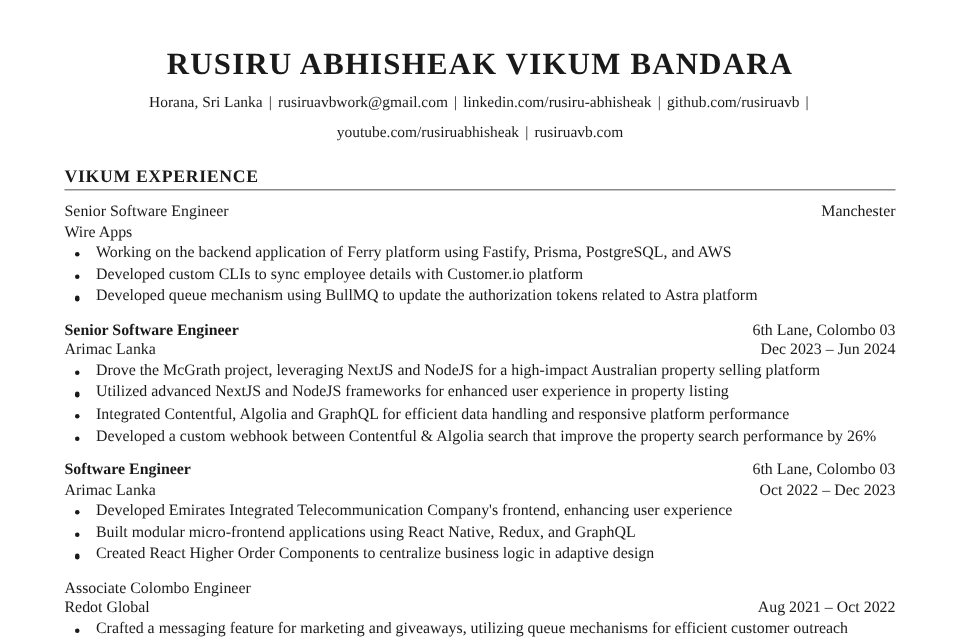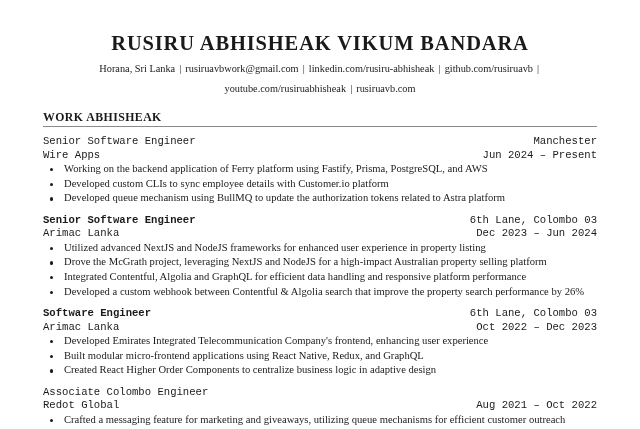--- a/index.html
+++ b/index.html
@@ -67,21 +67,20 @@
 
   
   .entry {
     margin-top: 8px;
   }
   .entry-row {
     display: flex;
     justify-content: space-between;
     align-items: flex-start;
     line-height: 1.27;
-    font-family: Liberation Mono, monospace;
   }
   .entry-left,
   .entry-right {
     font-size: 10.6px;
     white-space: nowrap;
   }
   .entry-right {
     text-align: right;
     padding-left: 12px;
   }
@@ -134,51 +133,50 @@
       <span class="sep">|</span>
     </div>
     <div class="contact-line">
       <span>youtube.com/rusiruabhisheak</span>
       <span class="sep">|</span>
       <span>rusiruavb.com</span>
     </div>
   </div>
 
   <div class="section">
-    <h2 class="section-title">WORK ABHISHEAK</h2>
+    <h2 class="section-title">VIKUM EXPERIENCE</h2>
     <hr class="section-rule">
 
     <div class="entry">
       <div class="entry-row">
         <span class="entry-left entry-title">Senior Software Engineer</span>
         <span class="entry-right">Manchester</span>
       </div>
       <div class="entry-row">
         <span class="entry-left">Wire Apps</span>
-        <span class="entry-right">Jun 2024 – Present</span>
       </div>
       <ul class="bullets">
         <li>Working on the backend application of Ferry platform using Fastify, Prisma, PostgreSQL, and AWS</li>
         <li>Developed custom CLIs to sync employee details with Customer.io platform</li>
         <li>Developed queue mechanism using BullMQ to update the authorization tokens related to Astra platform</li>
       </ul>
     </div>
 
     <div class="entry is-bold">
       <div class="entry-row">
         <span class="entry-left entry-title">Senior Software Engineer</span>
         <span class="entry-right">6th Lane, Colombo 03</span>
       </div>
       <div class="entry-row">
         <span class="entry-left">Arimac Lanka</span>
         <span class="entry-right">Dec 2023 – Jun 2024</span>
       </div>
       <ul class="bullets">
+        <li>Drove the McGrath project, leveraging NextJS and NodeJS for a high-impact Australian property selling platform</li>
         <li>Utilized advanced NextJS and NodeJS frameworks for enhanced user experience in property listing</li>
-        <li>Drove the McGrath project, leveraging NextJS and NodeJS for a high-impact Australian property selling platform</li>
         <li>Integrated Contentful, Algolia and GraphQL for efficient data handling and responsive platform performance</li>
         <li>Developed a custom webhook between Contentful &amp; Algolia search that improve the property search performance by 26%</li>
       </ul>
     </div>
 
     <div class="entry is-bold">
       <div class="entry-row">
         <span class="entry-left entry-title">Software Engineer</span>
         <span class="entry-right">6th Lane, Colombo 03</span>
       </div>

